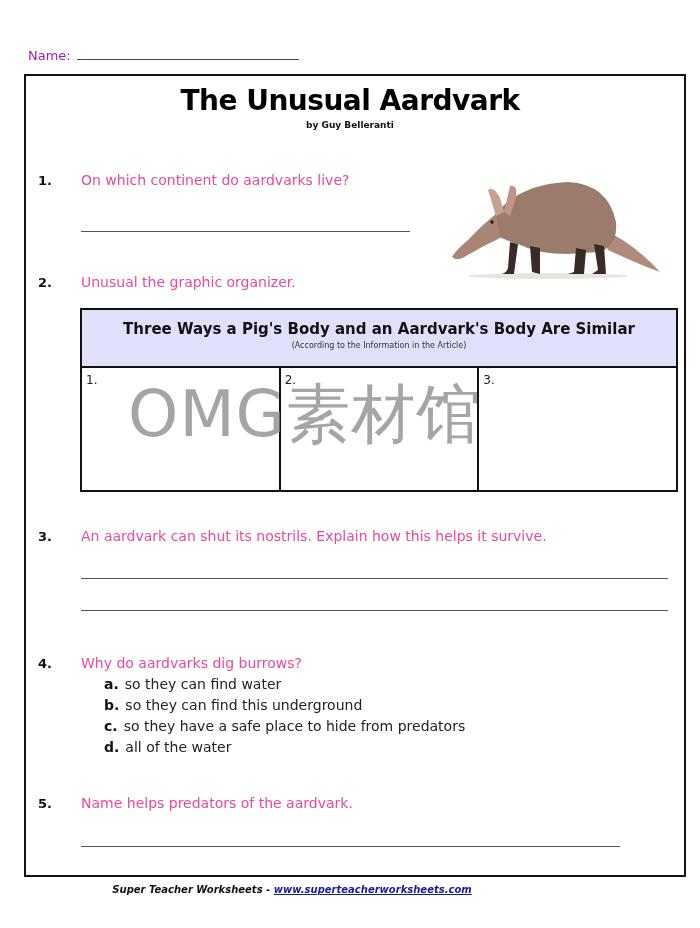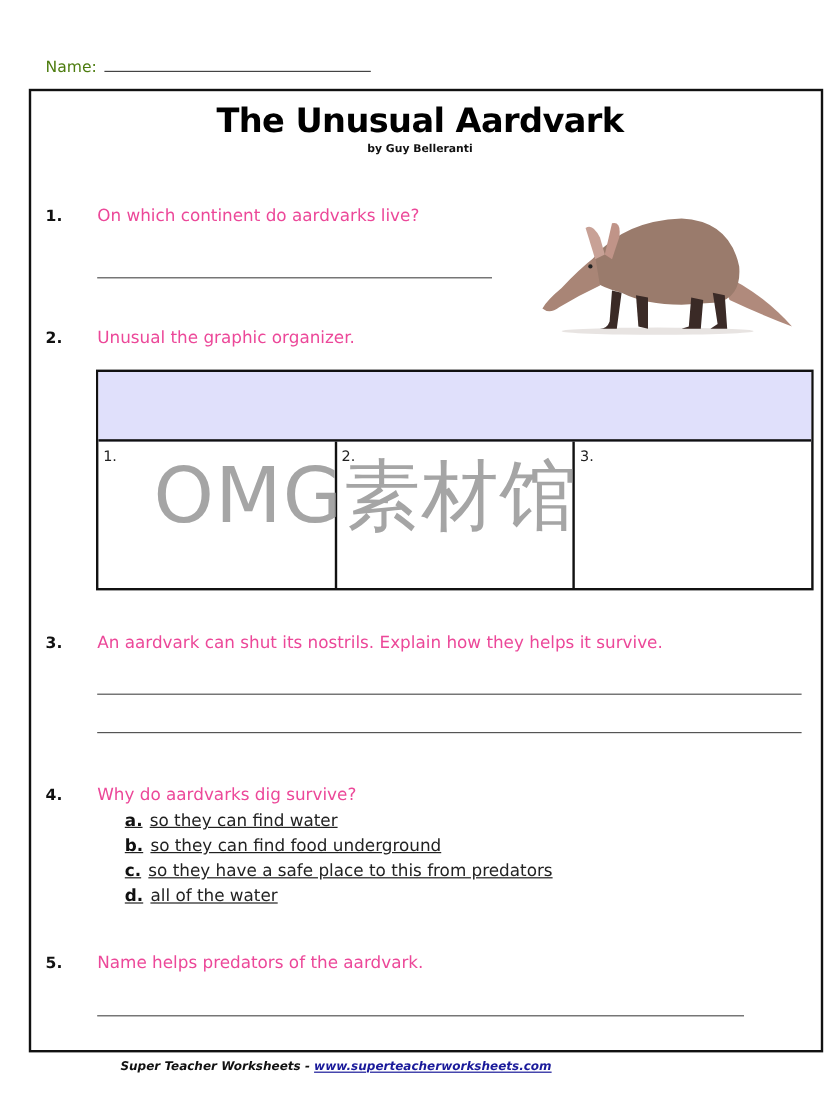--- a/index.html
+++ b/index.html
@@ -1,19 +1,19 @@
 <!DOCTYPE html>
 <html><head>
   <meta charset="utf-8">
   <style>
     * { box-sizing: border-box; margin: 0; padding: 0; }
     html, body { width: 700px; height: 928px; background: #ffffff; overflow: hidden; }
     body { position: relative; font-family: "DejaVu Sans", "Liberation Sans", sans-serif; color: #111; }
 
-    .name-line { position: absolute; left: 38px; top: 48px; font-size: 13px; color: #4d7c0f; }
+    .name-line { position: absolute; left: 28px; top: 48px; font-size: 13px; color: #a21caf; }
     .name-line .blank { display: inline-block; width: 222px; border-bottom: 1px solid #444; height: 12px; vertical-align: baseline; margin-left: 2px; }
 
     .frame { position: absolute; left: 24px; top: 74px; width: 662px; height: 803px; border: 2px solid #111; }
 
     .title { position: absolute; left: 0; width: 700px; top: 84px; text-align: center; font-size: 28px; font-weight: bold; letter-spacing: -0.5px; color: #000; font-family: "DejaVu Sans", sans-serif; }
     .byline { position: absolute; left: 0; width: 700px; top: 120px; text-align: center; font-size: 9px; font-weight: bold; color: #111; }
 
     .qnum { position: absolute; left: 38px; font-size: 13px; font-weight: bold; color: #111; }
     .qtext { position: absolute; left: 81px; font-size: 14px; color: #ec4899; }
     .line { position: absolute; border-bottom: 1px solid #555; height: 0; }
@@ -23,24 +23,24 @@
     .organizer { position: absolute; left: 80px; top: 308px; width: 598px; height: 184px; border: 2px solid #111; }
     .org-head { height: 58px; background: #e0e0fb; border-bottom: 2px solid #111; text-align: center; padding-top: 10px; }
     .org-title { font-size: 15px; font-weight: bold; color: #111; }
     .org-sub { font-size: 8px; color: #333; margin-top: 3px; }
     .org-cells { display: flex; height: 122px; }
     .org-cell { flex: 1; border-right: 2px solid #111; padding: 5px 4px; font-size: 12px; color: #222; }
     .org-cell:last-child { border-right: none; }
 
     .watermark { position: absolute; left: 128px; top: 382px; font-size: 64px; color: rgba(140,140,140,0.78); font-family: "DejaVu Sans", sans-serif; letter-spacing: 1px; white-space: nowrap; pointer-events: none; line-height: 1; }
 
-    .opt { position: absolute; left: 104px; font-size: 14px; color: #222; text-decoration: underline; }
+    .opt { position: absolute; left: 104px; font-size: 14px; color: #222; }
     .opt b { font-weight: bold; color: #111; margin-right: 6px; }
 
-    .footer { position: absolute; left: 0; width: 560px; top: 884px; text-align: center; font-size: 10px; font-weight: bold; font-style: italic; color: #111; }
+    .footer { position: absolute; left: 12px; width: 560px; top: 884px; text-align: center; font-size: 10px; font-weight: bold; font-style: italic; color: #111; }
     .footer a { color: #1a1a9a; text-decoration: underline; }
   </style>
 </head>
 <body>
 
 <div class="name-line">
   <span>Name:</span>
   <span class="blank"></span>
 </div>
 
@@ -65,40 +65,42 @@
   <path d="M82 74 L84 100 L92 102 L92 76 Z" fill="#3b2b27"></path>
   <path d="M128 76 L126 100 L120 102 L136 102 L138 78 Z" fill="#3a2a26"></path>
   <path d="M146 72 L150 98 L144 102 L158 102 L156 74 Z" fill="#3b2b27"></path>
 </svg>
 
 <div class="qnum" style="top:275px">2.</div>
 <div class="qtext" style="top:274px">Unusual the graphic organizer.</div>
 
 <div class="organizer">
   <div class="org-head">
+    <div class="org-title">Three  Ways a Pig's Body and an Aardvark's Body Are Similar</div>
+    <div class="org-sub">(According to the Information in the Article)</div>
   </div>
   <div class="org-cells">
     <div class="org-cell"><span>1.</span></div>
     <div class="org-cell"><span>2.</span></div>
     <div class="org-cell"><span>3.</span></div>
   </div>
 </div>
 
 <div class="watermark">OMG素材馆</div>
 
 <div class="qnum" style="top:529px">3.</div>
-<div class="qtext" style="top:528px">An aardvark can shut its nostrils. Explain how they helps it survive.</div>
+<div class="qtext" style="top:528px">An aardvark can shut its nostrils. Explain how this helps it survive.</div>
 <div class="line" style="left:81px; top:578px; width:587px"></div>
 <div class="line" style="left:81px; top:610px; width:587px"></div>
 
 <div class="qnum" style="top:656px">4.</div>
-<div class="qtext" style="top:655px">Why do aardvarks dig survive?</div>
+<div class="qtext" style="top:655px">Why do aardvarks dig burrows?</div>
 <div class="opt" style="top:676px"><b>a.</b><span>so they can find water</span></div>
-<div class="opt" style="top:697px"><b>b.</b><span>so they can find food underground</span></div>
-<div class="opt" style="top:718px"><b>c.</b><span>so they have a safe place to this from predators</span></div>
+<div class="opt" style="top:697px"><b>b.</b><span>so they can find this underground</span></div>
+<div class="opt" style="top:718px"><b>c.</b><span>so they have a safe place to hide from predators</span></div>
 <div class="opt" style="top:739px"><b>d.</b><span>all of the water</span></div>
 
 <div class="qnum" style="top:796px">5.</div>
 <div class="qtext" style="top:795px">Name helps predators of the aardvark.</div>
 <div class="line" style="left:81px; top:846px; width:539px"></div>
 
 <div class="footer">
   <span>Super Teacher Worksheets - </span><a>www.superteacherworksheets.com</a>
 </div>
 

